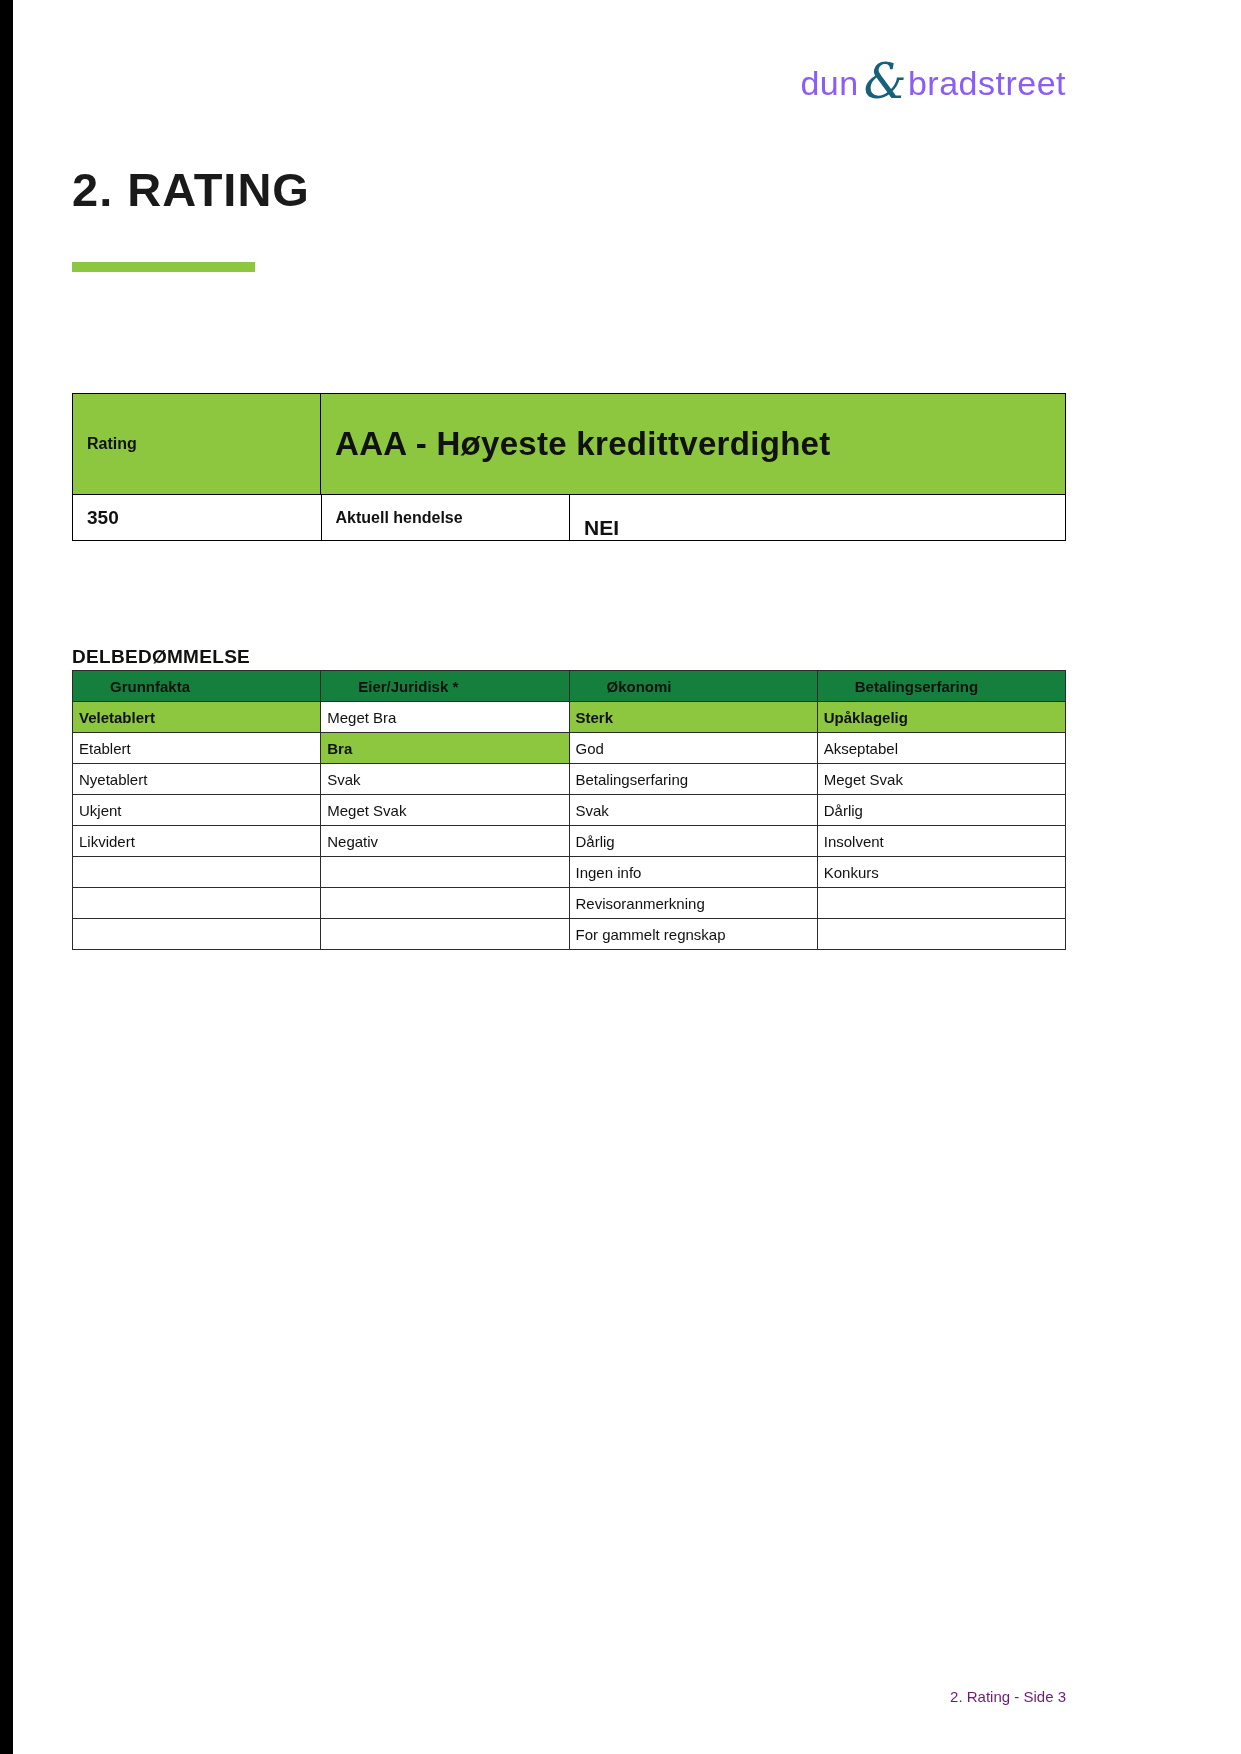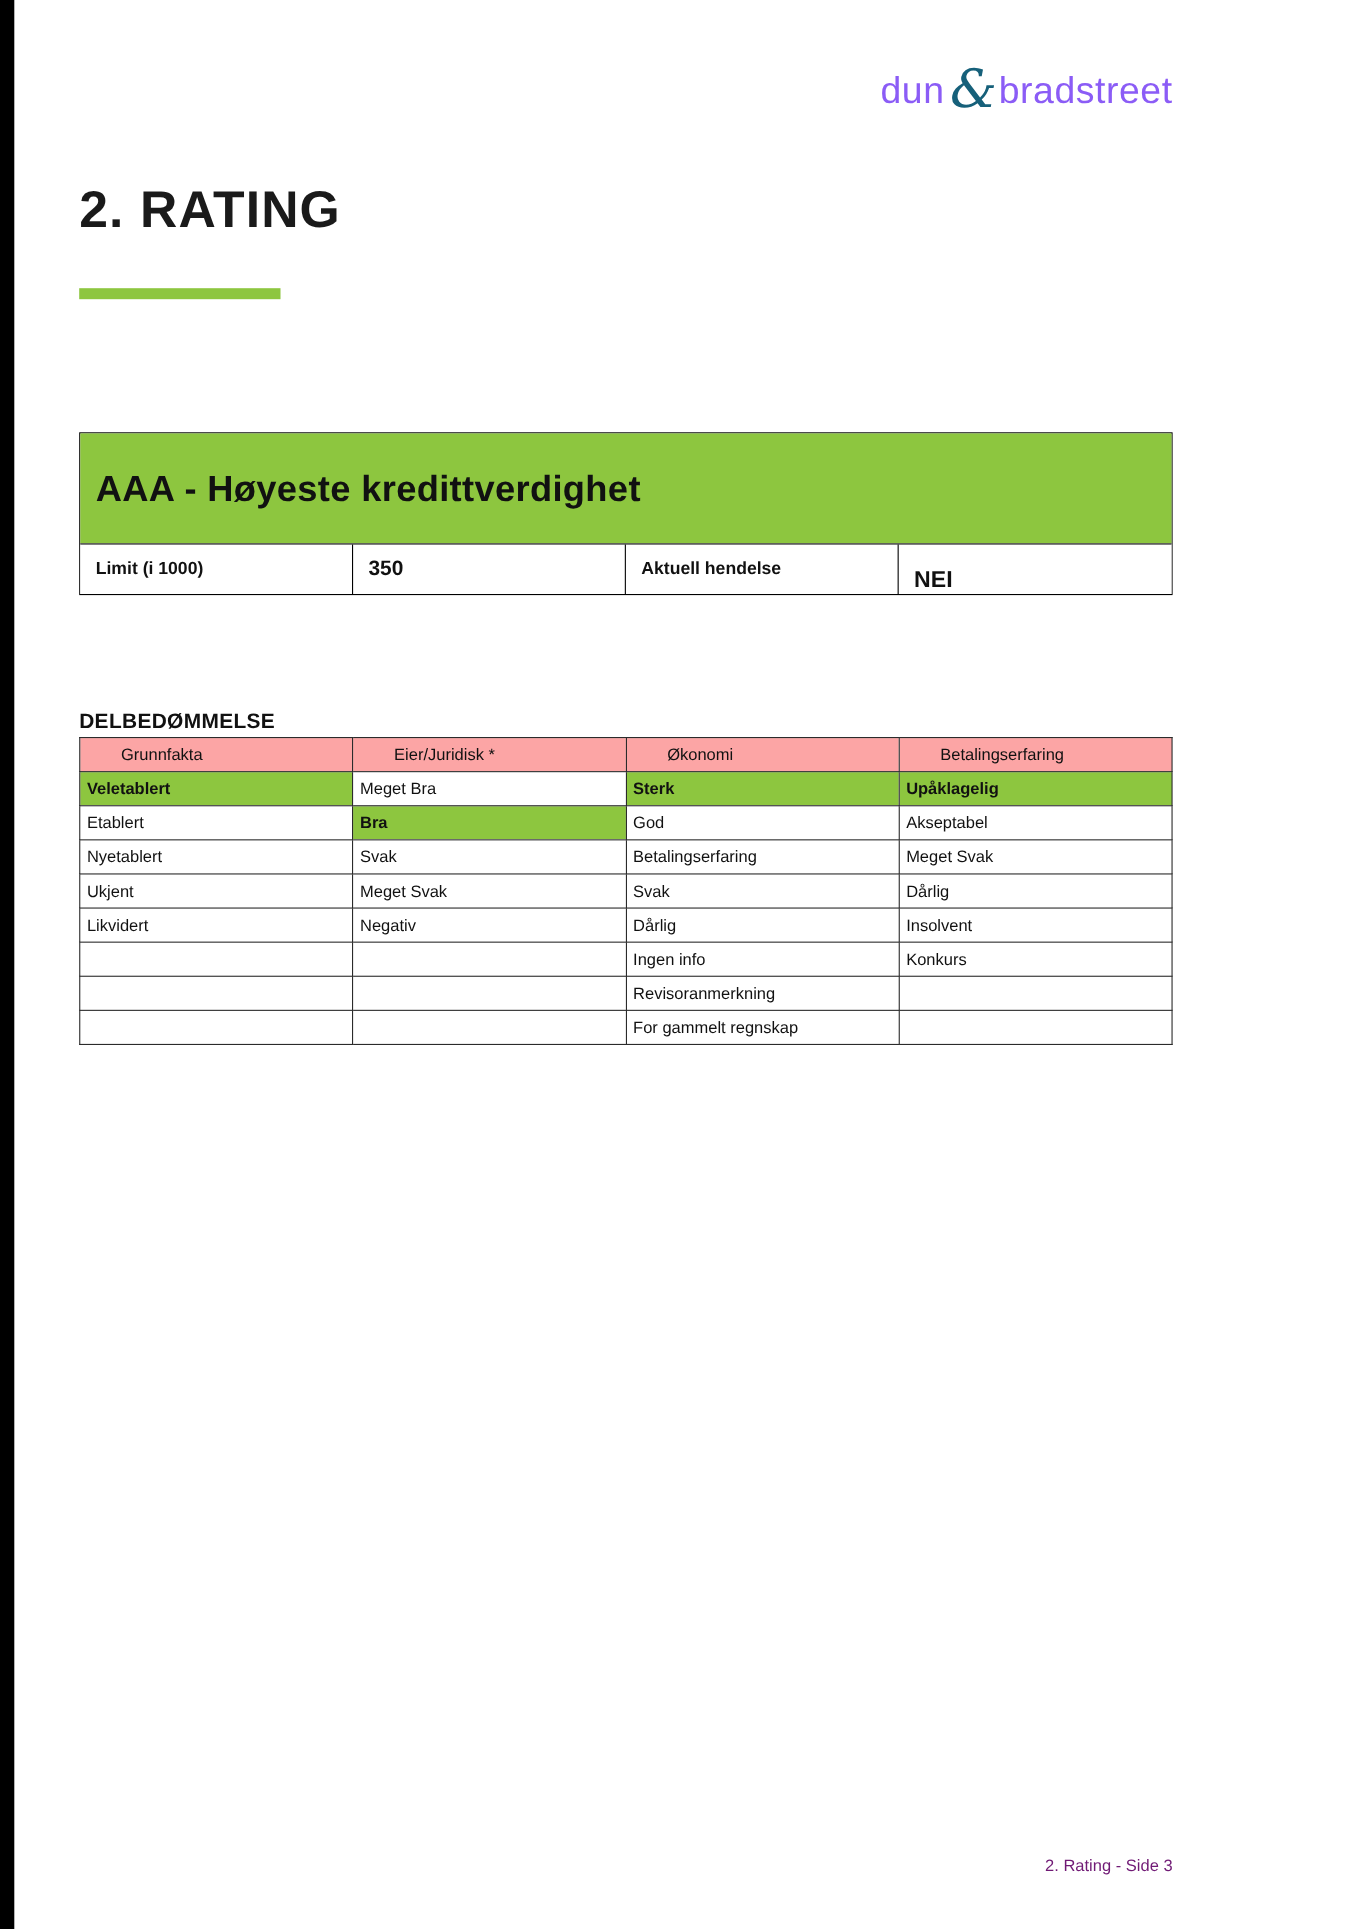--- a/index.html
+++ b/index.html
@@ -89,22 +89,22 @@
   table.assessment th, table.assessment td {
     border: 1px solid #2b2b2b;
     height: 31px;
     padding: 2px 6px;
     text-align: left;
     vertical-align: middle;
     font-weight: normal;
     overflow: hidden; white-space: nowrap;
   }
   table.assessment th {
-    background: #fca5a5;
-    font-weight: normal;
+    background: #15803d;
+    font-weight: bold;
     padding-left: 37px;
   }
   table.assessment td.hl {
     background: #8DC63F;
     font-weight: bold;
   }
 
   
   .footer {
     position: absolute; top: 1688px; right: 175px;
@@ -122,24 +122,24 @@
     <span class="word">dun</span>
     <span class="amp">&amp;</span>
     <span class="word">bradstreet</span>
   </div>
 
   <div class="heading">2. RATING</div>
   <div class="heading-underline"></div>
 
   <div class="rating-table">
     <div class="rt-row1">
+      <div class="rt-label">Rating</div>
       <div class="rt-value">AAA - Høyeste kredittverdighet</div>
     </div>
     <div class="rt-row2">
-      <div class="rt-cell">Limit (i 1000)</div>
       <div class="rt-cell big">350</div>
       <div class="rt-cell">Aktuell hendelse</div>
       <div class="rt-cell bigger">NEI</div>
     </div>
   </div>
 
   <div class="assessment-title">DELBEDØMMELSE</div>
 
   <table class="assessment">
     <colgroup>

